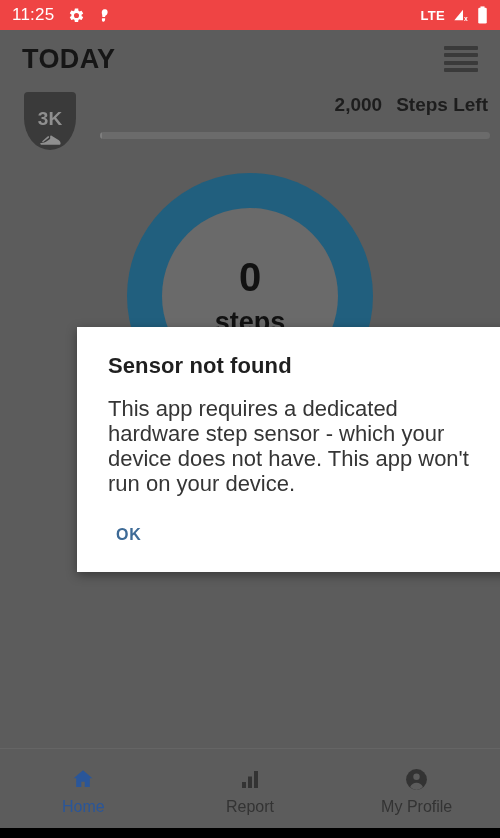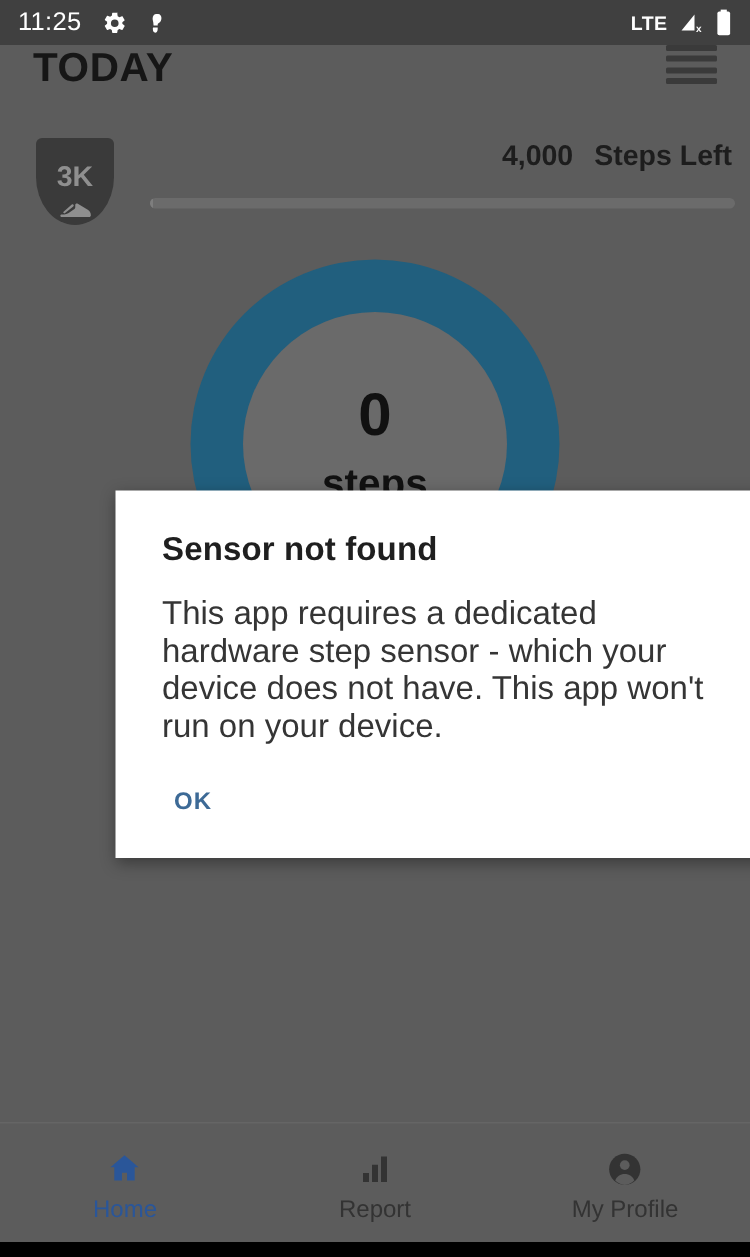--- a/index.html
+++ b/index.html
@@ -18,21 +18,21 @@
     height: 838px;
     background: #5c5c5c;
     overflow: hidden;
   }
 
   
   #status-bar {
     position: absolute;
     top: 0; left: 0;
     width: 500px; height: 30px;
-    background: #404040;
+    background: #ef4444;
     display: flex;
     align-items: center;
     padding: 0 12px;
     color: #ffffff;
   }
   #status-clock {
     font-size: 17px;
     font-weight: 400;
     letter-spacing: 0.2px;
     margin-right: 14px;
@@ -50,20 +50,21 @@
     font-weight: 700;
   }
 
   
   #app-bar {
     position: absolute;
     top: 30px; left: 0;
     width: 500px; height: 58px;
     background: #5c5c5c;
     display: flex;
+    align-items: center;
     padding: 0 22px;
   }
   #app-title {
     font-size: 27px;
     font-weight: bold;
     color: #161616;
     letter-spacing: 0.4px;
   }
   #menu-button {
     margin-left: auto;
@@ -313,21 +314,21 @@
         <div id="goal-badge-shoe">
           <svg width="22" height="16" viewBox="0 0 24 18" fill="#8f8f8f">
             <path d="M1 14.5c0-.6.5-1 1.1-1 2.6 0 4.3-.6 6.2-1.9l3.3-2.3c.4-.3.6-.7.6-1.2V6.2c0-.8.9-1.3 1.6-.9l7.8 4.7c1.4.8 2.3 2.3 2.3 4 0 .8-.6 1.4-1.4 1.4H2.1c-.6 0-1.1-.4-1.1-1z"></path>
             <path d="M3 11.8 9.6 6c.4-.3 1-.3 1.3.2.3.4.2 1-.2 1.3l-6.6 5.2z"></path>
           </svg>
         </div>
       </div>
     </div>
 
     <div id="goal-text-wrap">
-      <span id="goal-count">4,000</span>
+      <span id="goal-count">2,000</span>
       <span id="goal-label">Steps Left</span>
     </div>
 
     <div id="goal-progress-track">
       <div id="goal-progress-fill"></div>
     </div>
   </div>
 
   <div id="ring-wrap">
     <div id="ring"></div>

